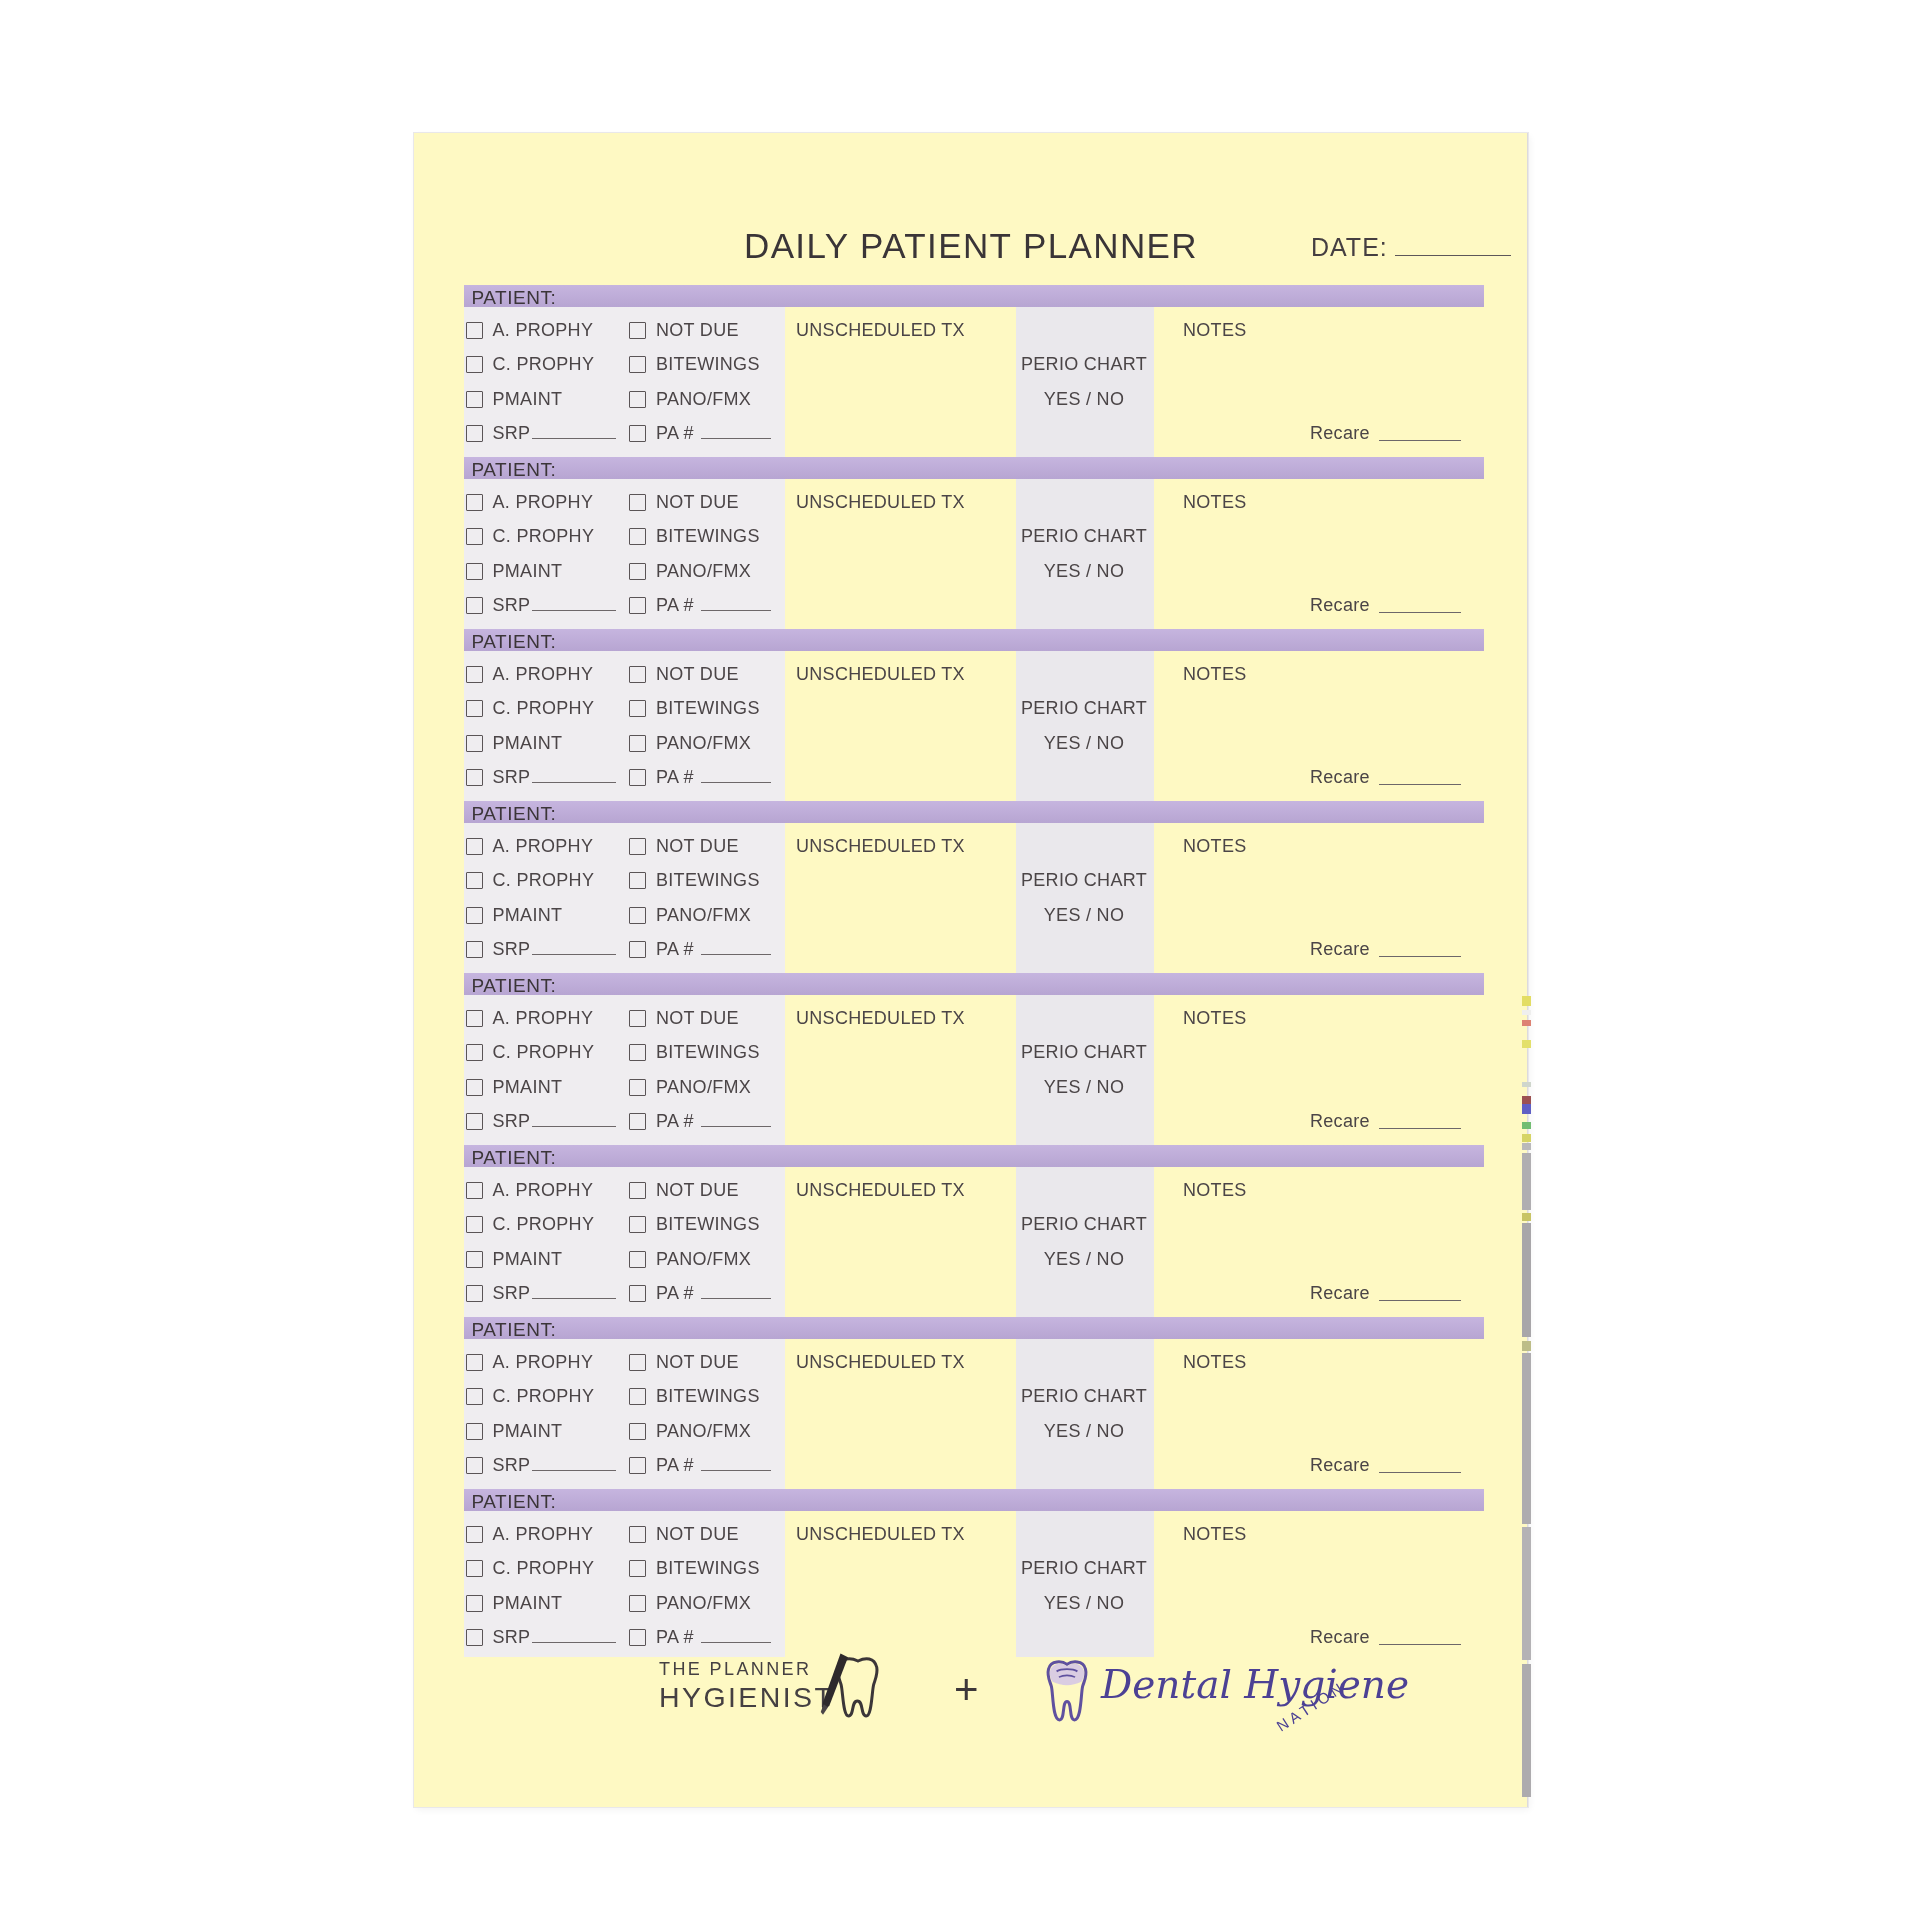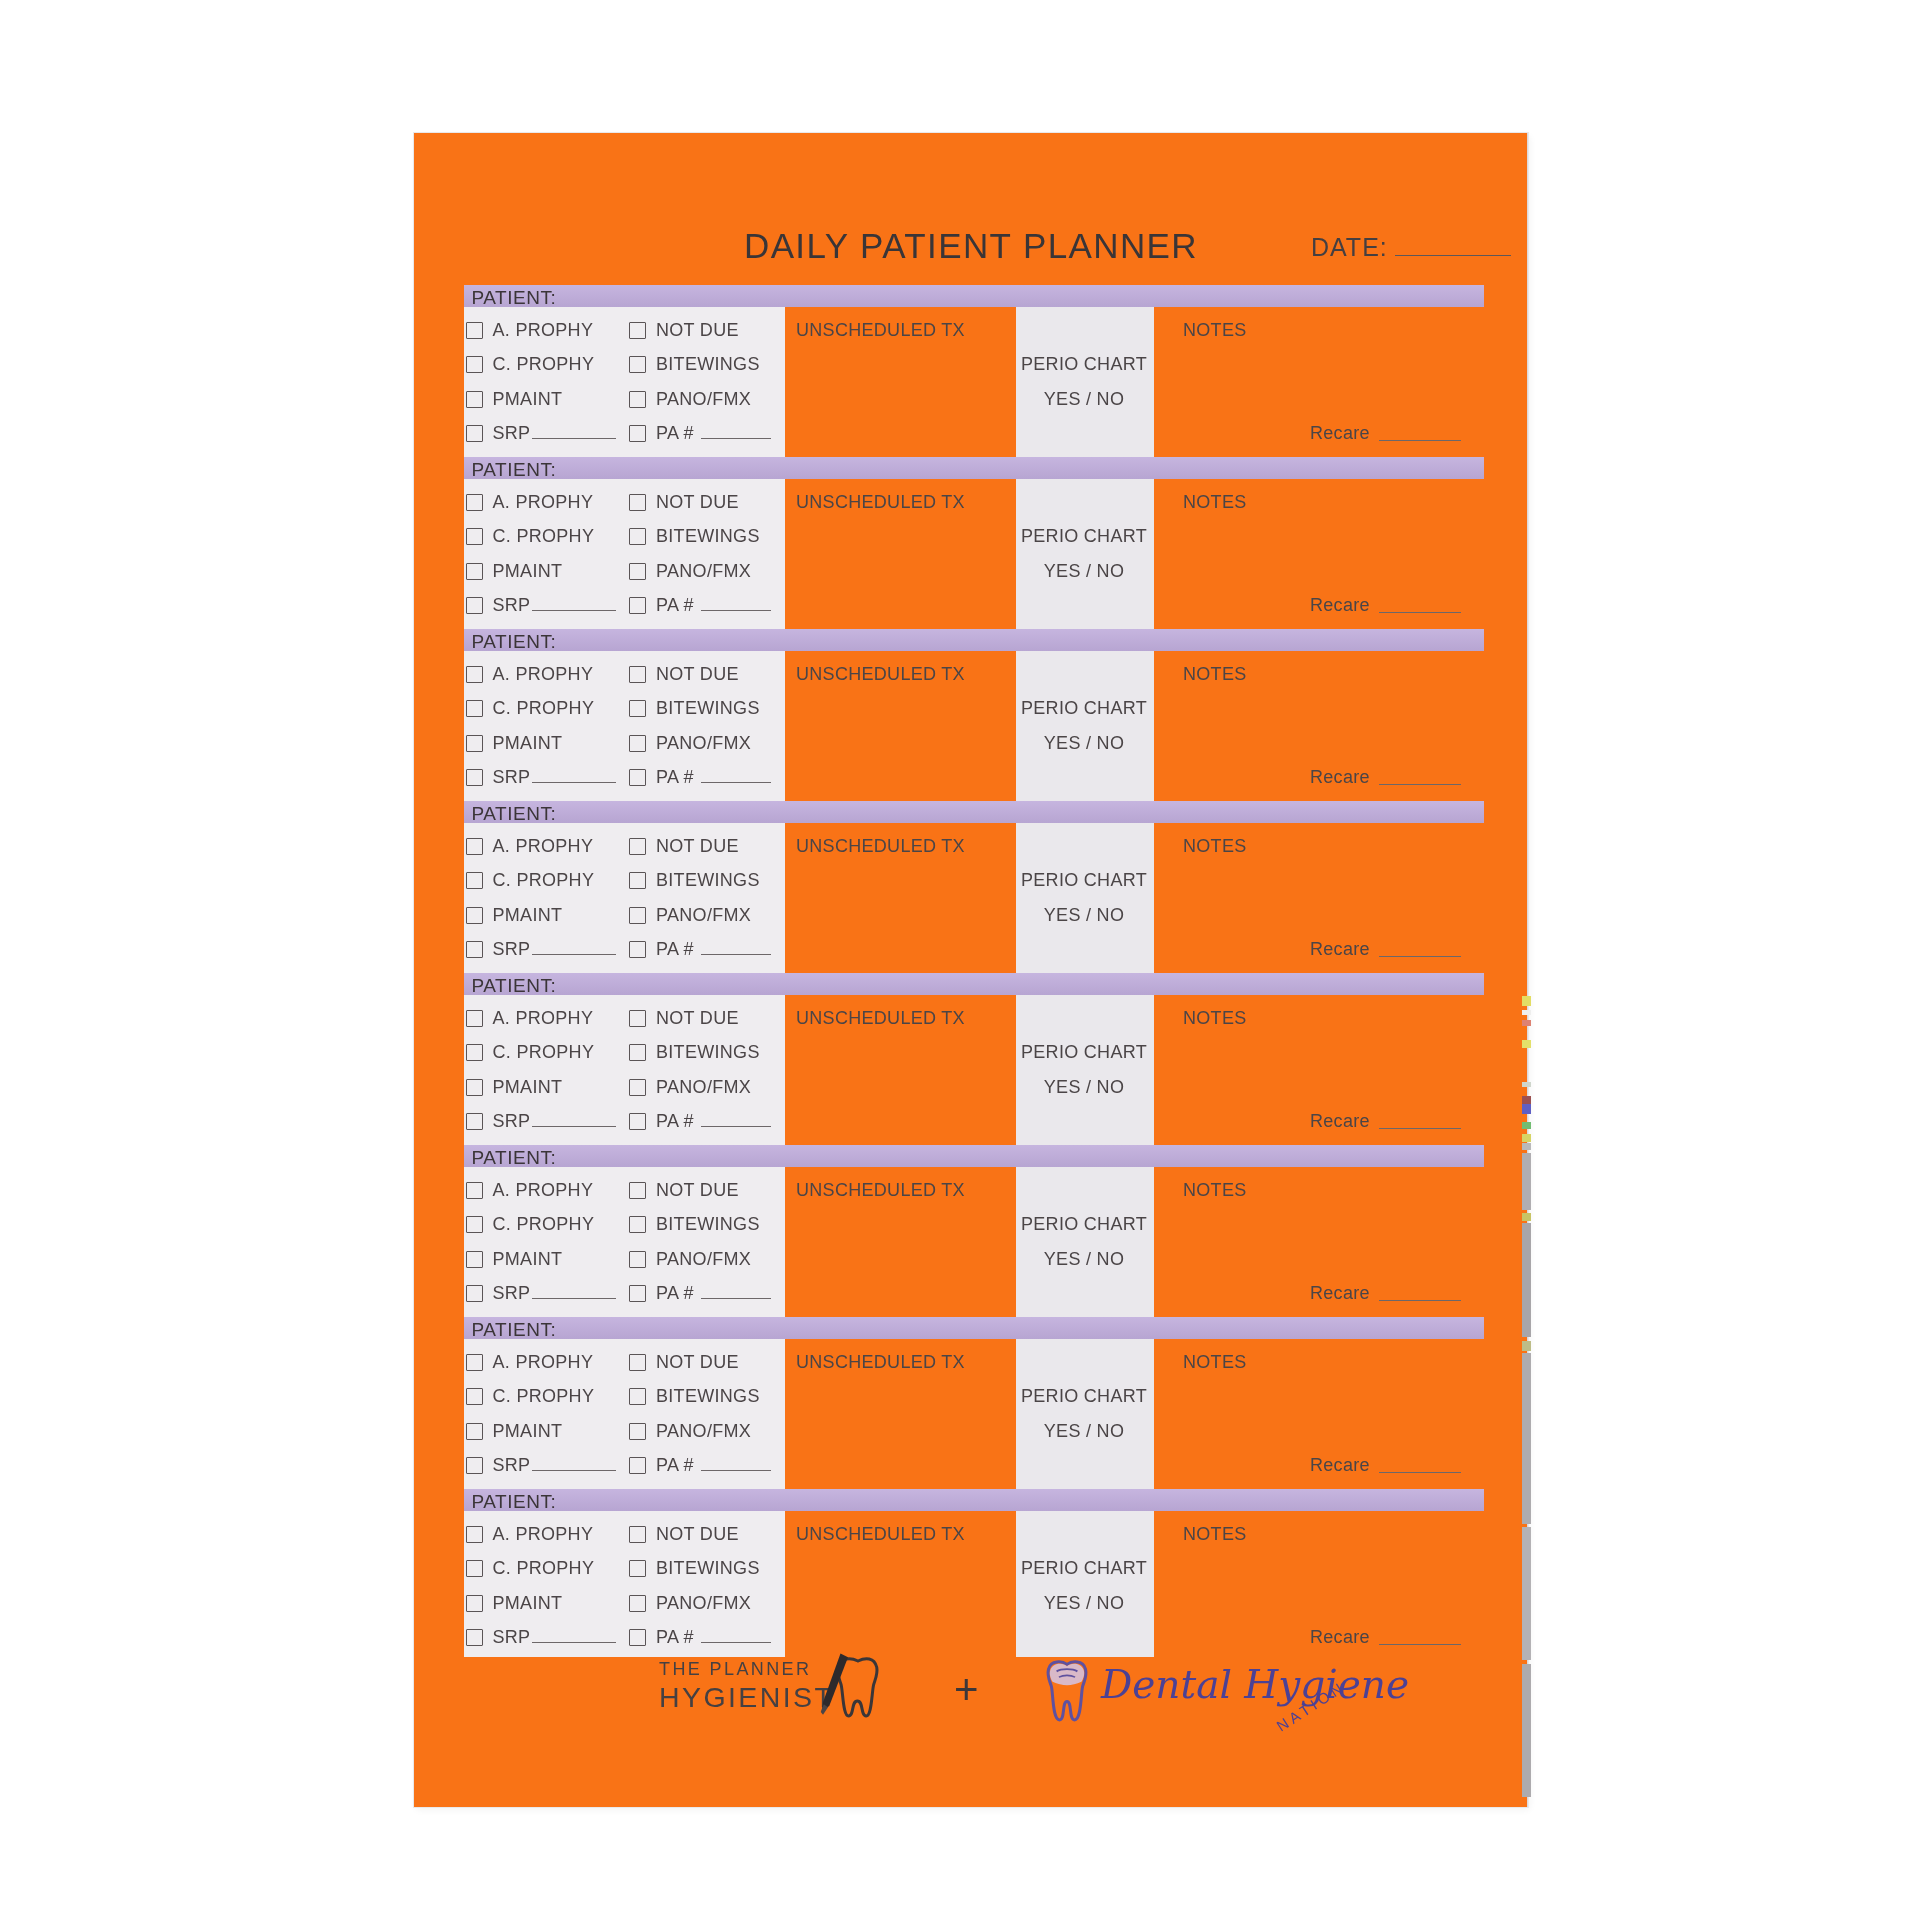--- a/index.html
+++ b/index.html
@@ -1,19 +1,19 @@
 <!DOCTYPE html>
 <html style="font-size:15px"><head>
 <meta charset="utf-8">
 <style>
   html,body{margin:0;padding:0;background:#ffffff;}
   .stage{position:relative;width:1926px;height:1926px;background:#ffffff;overflow:hidden;
          font-family:"Liberation Sans", sans-serif;}
   .paper{position:absolute;left:414px;top:133px;width:1113px;height:1674px;
-         background:#f97316;
+         background:#fef9c3;
          box-shadow:0 0 0 1px #e9e8ea, 1.9px 2.9px 7.6px rgba(0,0,0,0.06);
          border-right:1.9px solid #dcdadd;}
   .vband{position:absolute;top:152px;height:1372px;}
   .vband.b1{left:50px;width:321px;background:#efedf0;}
   .vband.b2{left:602px;width:138px;background:#eae8ec;}
 
   .title{position:absolute;left:50px;top:93px;width:1014px;text-align:center;
          font-size:35px;font-weight:400;letter-spacing:1.4px;color:#3a3537;}
   .datewrap{position:absolute;left:849px;top:99px;font-size:25px;color:#453f41;letter-spacing:1px;margin-left:48px;}
   .datewrap .dline{display:inline-block;width:116px;border-bottom:1.9px solid #5d5759;

